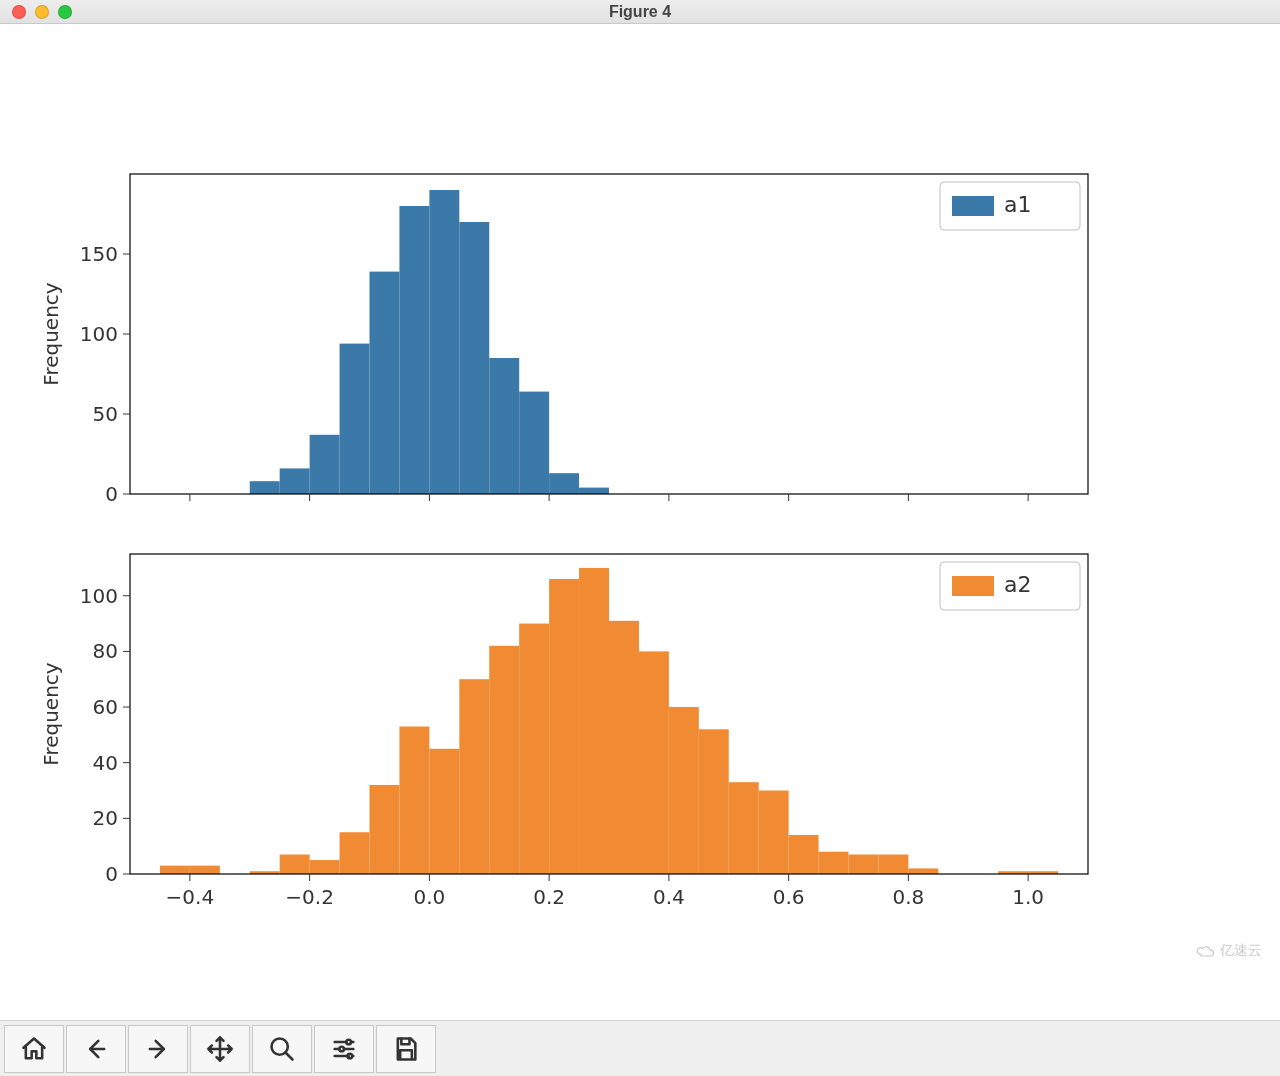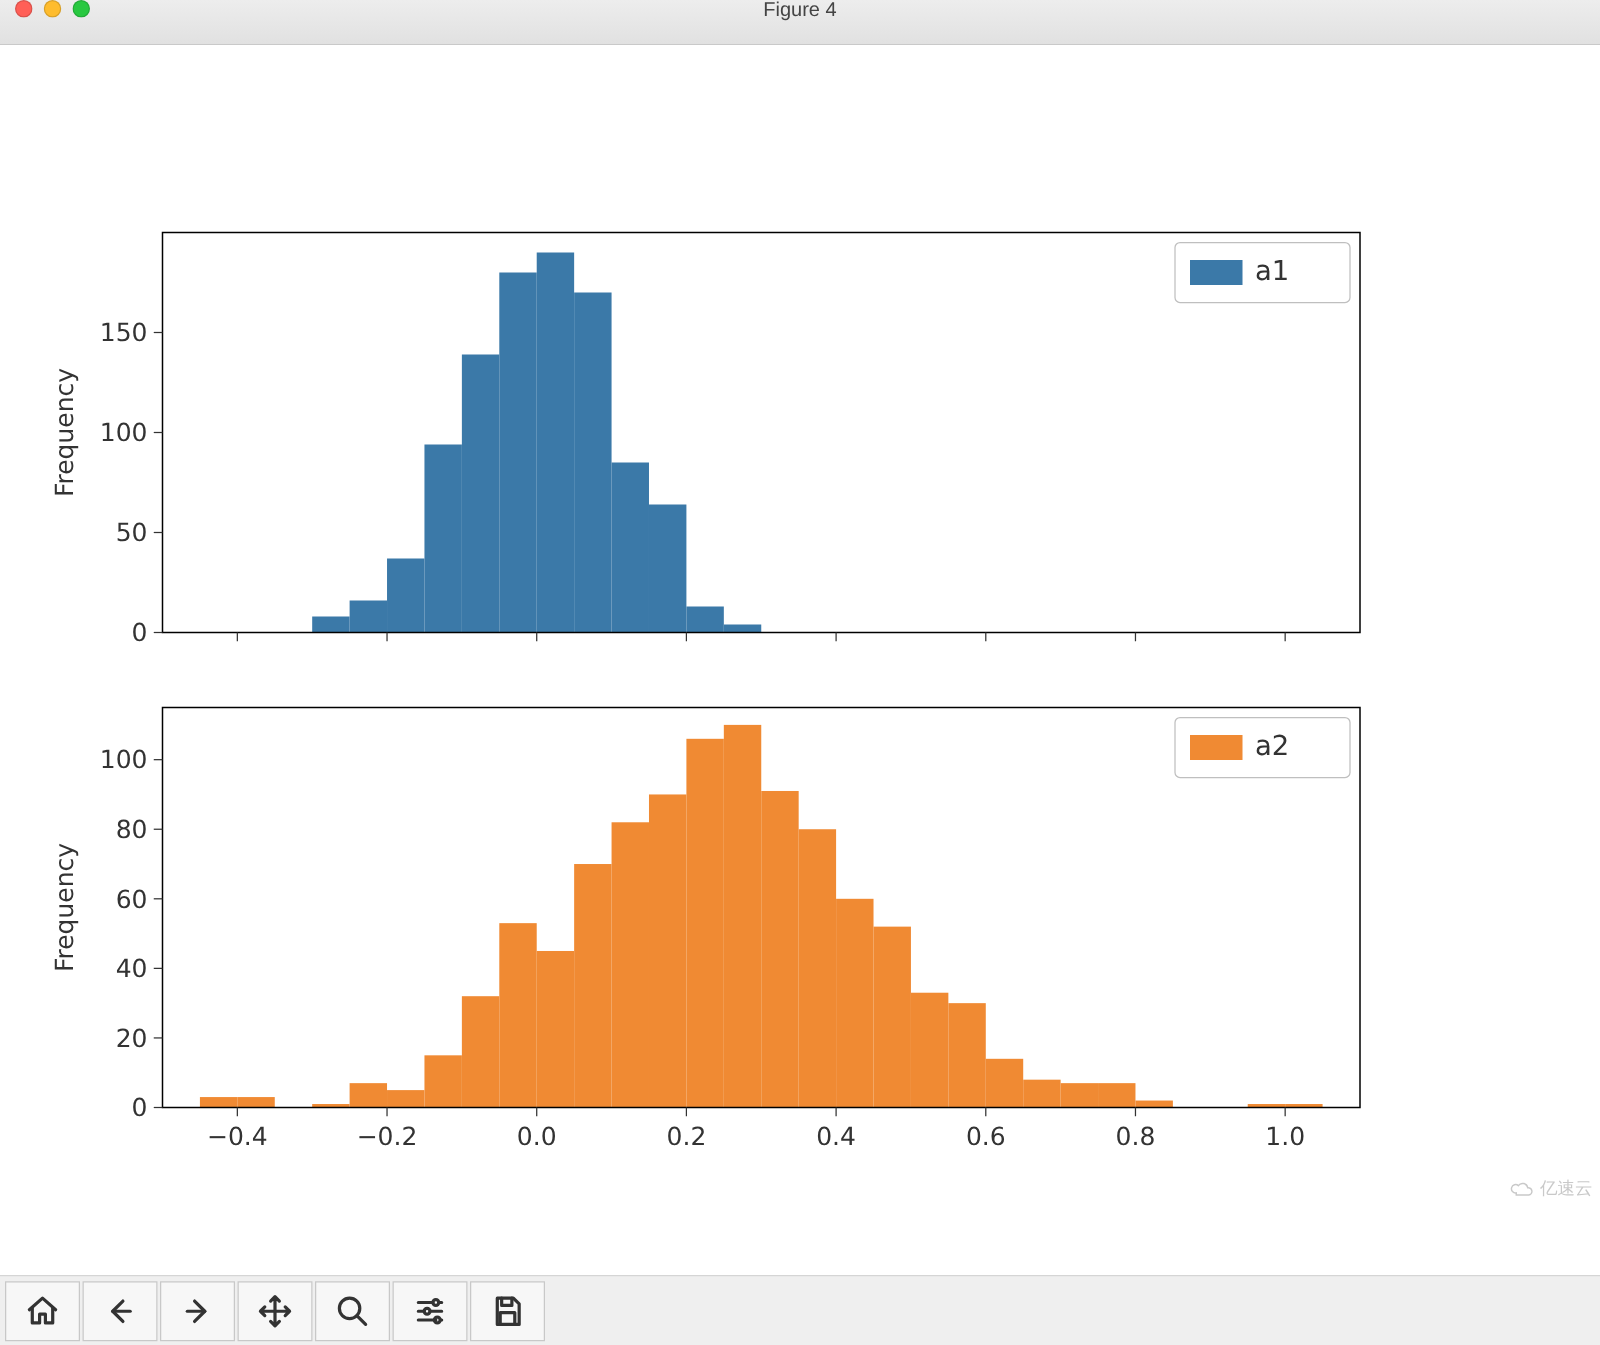--- a/index.html
+++ b/index.html
@@ -1,21 +1,22 @@
 <!DOCTYPE html>
 <html><head>
 <meta charset="utf-8">
 <style>
   * { box-sizing: border-box; }
   html, body { margin:0; padding:0; width:1280px; height:1076px; font-family: -apple-system, "Helvetica Neue", Arial, sans-serif; background:#fff; }
   .window { width:1280px; height:1076px; display:flex; flex-direction:column; }
   .titlebar {
-    height:36px; background:linear-gradient(#ededed,#e1e1e1);
-    border-bottom:1px solid #c9c9c9; display:flex; align-items:flex-start;
+    height:24px; background:linear-gradient(#ededed,#e1e1e1);
+    border-bottom:1px solid #c9c9c9; display:flex; align-items:center;
     position:relative;
+    font-weight:bold;
   }
   .traffic { display:flex; gap:9px; margin-left:12px; }
   .tl { width:14px; height:14px; border-radius:50%; border:1px solid rgba(0,0,0,.15); }
   .tl.red { background:#ff5f57; }
   .tl.yellow { background:#febc2e; }
   .tl.green { background:#28c840; }
   .title { position:absolute; left:0; right:0; text-align:center; font-size:16px; color:#444; pointer-events:none; }
   .canvas-area { flex:1; position:relative; background:#fff; }
   svg.figure { position:absolute; top:0; left:0; }
   .toolbar {
@@ -23,21 +24,21 @@
     display:flex; align-items:center; padding:4px; gap:2px;
   }
   .tbtn {
     width:60px; height:48px; background:#f7f7f7; border:1px solid #c8c8c8;
     display:flex; align-items:center; justify-content:center; cursor:pointer;
   }
   .tbtn svg { width:28px; height:28px; fill:none; stroke:#333; stroke-width:2.2; stroke-linecap:round; stroke-linejoin:round; }
   .plotborder { fill:none; stroke:#000; stroke-width:1.2; }
   .legendbox { fill:#fff; stroke:#bfbfbf; stroke-width:1; rx:4; ry:4; }
   .ylabel { font-size:20px; fill:#333; font-family:"DejaVu Sans",Arial,sans-serif; }
-  .watermark { position:absolute; right:6px; bottom:60px; font-size:14px; color:#c9c9c9; display:flex; align-items:center; gap:4px; }
+  .watermark { position:absolute; right:18px; bottom:60px; font-size:14px; color:#c9c9c9; display:flex; align-items:center; gap:4px; }
   .watermark svg { width:20px; height:14px; }
 </style>
 </head>
 <body>
 
 <div class="window">
   <div class="titlebar">
     <div class="traffic">
       <div class="tl red"></div>
       <div class="tl yellow"></div>

